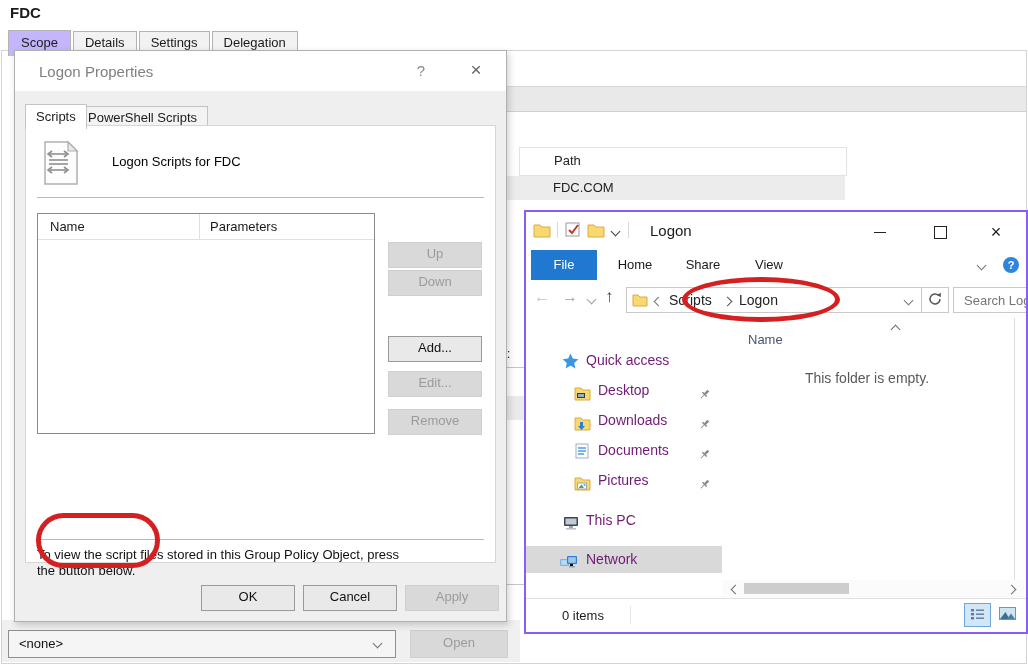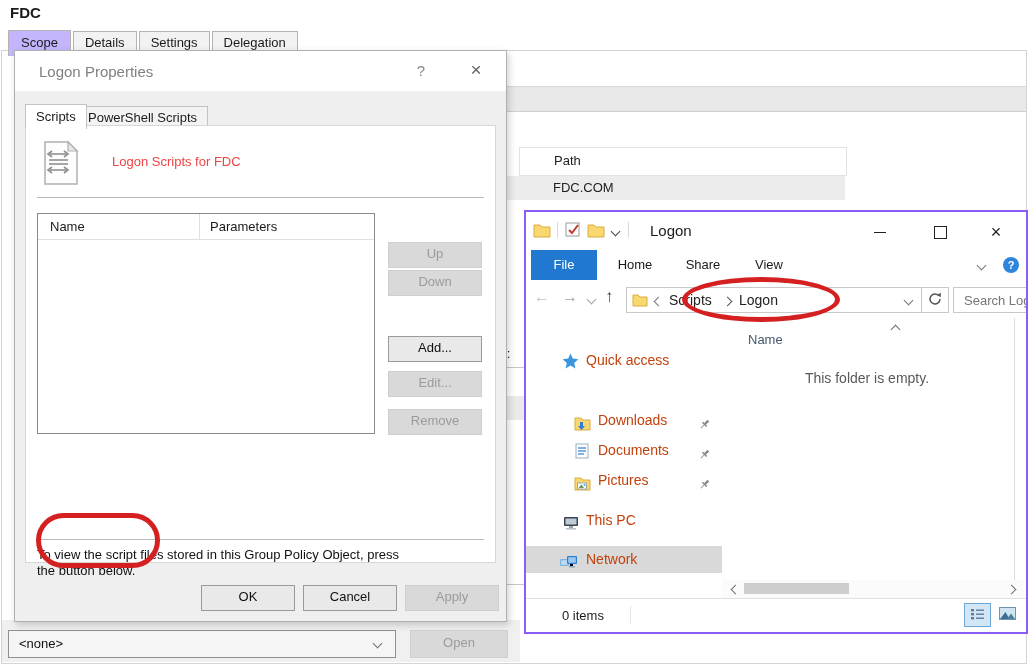--- a/index.html
+++ b/index.html
@@ -15,21 +15,21 @@
   .chv.left{transform:rotate(135deg);}
   
   .gpmc-tab{display:inline-block;padding:3px 11px 4px;border:1px solid #b3b3b3;border-bottom:none;
             background:#f2f2f2;margin-right:2px;font-size:13px;}
   .gpmc-tab.active{background:#c4b5fd;padding:4px 12px 6px;position:relative;z-index:3;}
   
   .dlg-btn{position:absolute;width:92px;height:24px;background:#e9e9e9;border:1px solid #9a9a9a;
            font-size:13px;text-align:center;line-height:22px;color:#111;}
   .dlg-btn.disabled{background:#d9d9d9;border:1px solid #cfcfcf;color:#9b9b9b;}
   
-  .nav-row{position:absolute;left:0;width:196px;height:26px;line-height:26px;font-size:14px;color:#c2410c;}
+  .nav-row{position:absolute;left:0;width:196px;height:26px;line-height:26px;font-size:14px;color:#701a75;}
   .cap-btn{position:absolute;top:8px;width:36px;height:24px;display:flex;align-items:center;justify-content:center;}
   .ribbon-tab{position:absolute;top:0;height:30px;line-height:30px;text-align:center;font-size:13px;color:#1a1a1a;}
   .oval{position:absolute;border:5px solid #d42020;border-radius:50%;z-index:30;}
 </style>
 </head>
 <body>
 
 <div id="stage">
 
   <div class="abs" style="left:10px;top:4px;font-size:15px;font-weight:bold;">FDC</div>
@@ -86,21 +86,21 @@
               <polyline points="26,11 30,14 26,17"></polyline>
               <line x1="12" y1="14" x2="28" y2="14"></line>
             <line x1="11" y1="20" x2="30" y2="20"></line>
               <line x1="11" y1="24" x2="30" y2="24"></line>
             <polyline points="14,27 10,30 14,33"></polyline>
               <polyline points="26,27 30,30 26,33"></polyline>
               <line x1="12" y1="30" x2="28" y2="30"></line>
           </g>
         </svg>
       </span>
-      <span class="abs" style="left:86px;top:28px;color:#ef4444;">Logon Scripts for FDC</span>
+      <span class="abs" style="left:86px;top:28px;color:#000000;">Logon Scripts for FDC</span>
 
       <div class="abs" style="left:11px;top:71px;width:447px;border-top:1px solid #b9b9b9;"></div>
 
       <div class="abs" style="left:11px;top:87px;width:336px;height:219px;background:#fff;border:1px solid #8a8a8a;">
         <div class="abs" style="left:0;top:0;width:100%;height:25px;border-bottom:1px solid #e0e0e0;">
           <span class="abs" style="left:12px;top:5px;">Name</span>
           <span class="abs" style="left:172px;top:5px;">Parameters</span>
           <div class="abs" style="left:161px;top:0;width:1px;height:25px;background:#e0e0e0;"></div>
         </div>
       </div>
@@ -200,20 +200,39 @@
 
       <div class="nav-row" style="top:29px;">
         <span class="abs" style="left:36px;top:5px;">
           <svg width="17" height="17" viewBox="0 0 17 17">
               <polygon points="8.5,0.5 10.8,5.6 16.3,6.2 12.2,9.9 13.4,15.4 8.5,12.5 3.6,15.4 4.8,9.9 0.7,6.2 6.2,5.6" fill="#3b96e0"></polygon>
             </svg>
         </span>
         <span class="abs" style="left:60px;">Quick access</span>
       </div>
 
+      <div class="nav-row" style="top:59px;">
+        <span class="abs" style="left:48px;top:6px;">
+          <svg width="17" height="14" viewBox="0 0 17 14">
+              <path d="M1 1 h6 l2 2 h7 v10 h-15 z" fill="#f9d870" stroke="#d9ab43"></path>
+              <rect x="3" y="6" width="8" height="5" fill="#2f3a45"></rect>
+              <rect x="4" y="7" width="6" height="3" fill="#8fb3c9"></rect>
+            </svg>
+        </span>
+        <span class="abs" style="left:72px;">Desktop</span>
+        <span class="abs" style="left:172px;top:6px;">
+          <svg width="13" height="13" viewBox="0 0 13 13">
+              <g fill="#8a8a8a" transform="rotate(45 6.5 6.5)">
+                <rect x="5.3" y="1" width="2.4" height="5"></rect>
+                <rect x="3.5" y="5.6" width="6" height="1.6"></rect>
+                <rect x="6.1" y="7.2" width="0.9" height="4.5"></rect>
+              </g>
+            </svg>
+        </span>
+      </div>
 
       <div class="nav-row" style="top:89px;">
         <span class="abs" style="left:48px;top:6px;">
           <svg width="17" height="14" viewBox="0 0 17 14">
               <path d="M1 1 h6 l2 2 h7 v10 h-15 z" fill="#f9d870" stroke="#d9ab43"></path>
               <rect x="6" y="5" width="3" height="4" fill="#2e7fd2"></rect>
               <polygon points="4,9 11,9 7.5,13" fill="#2e7fd2"></polygon>
             </svg>
         </span>
         <span class="abs" style="left:72px;">Downloads</span>

